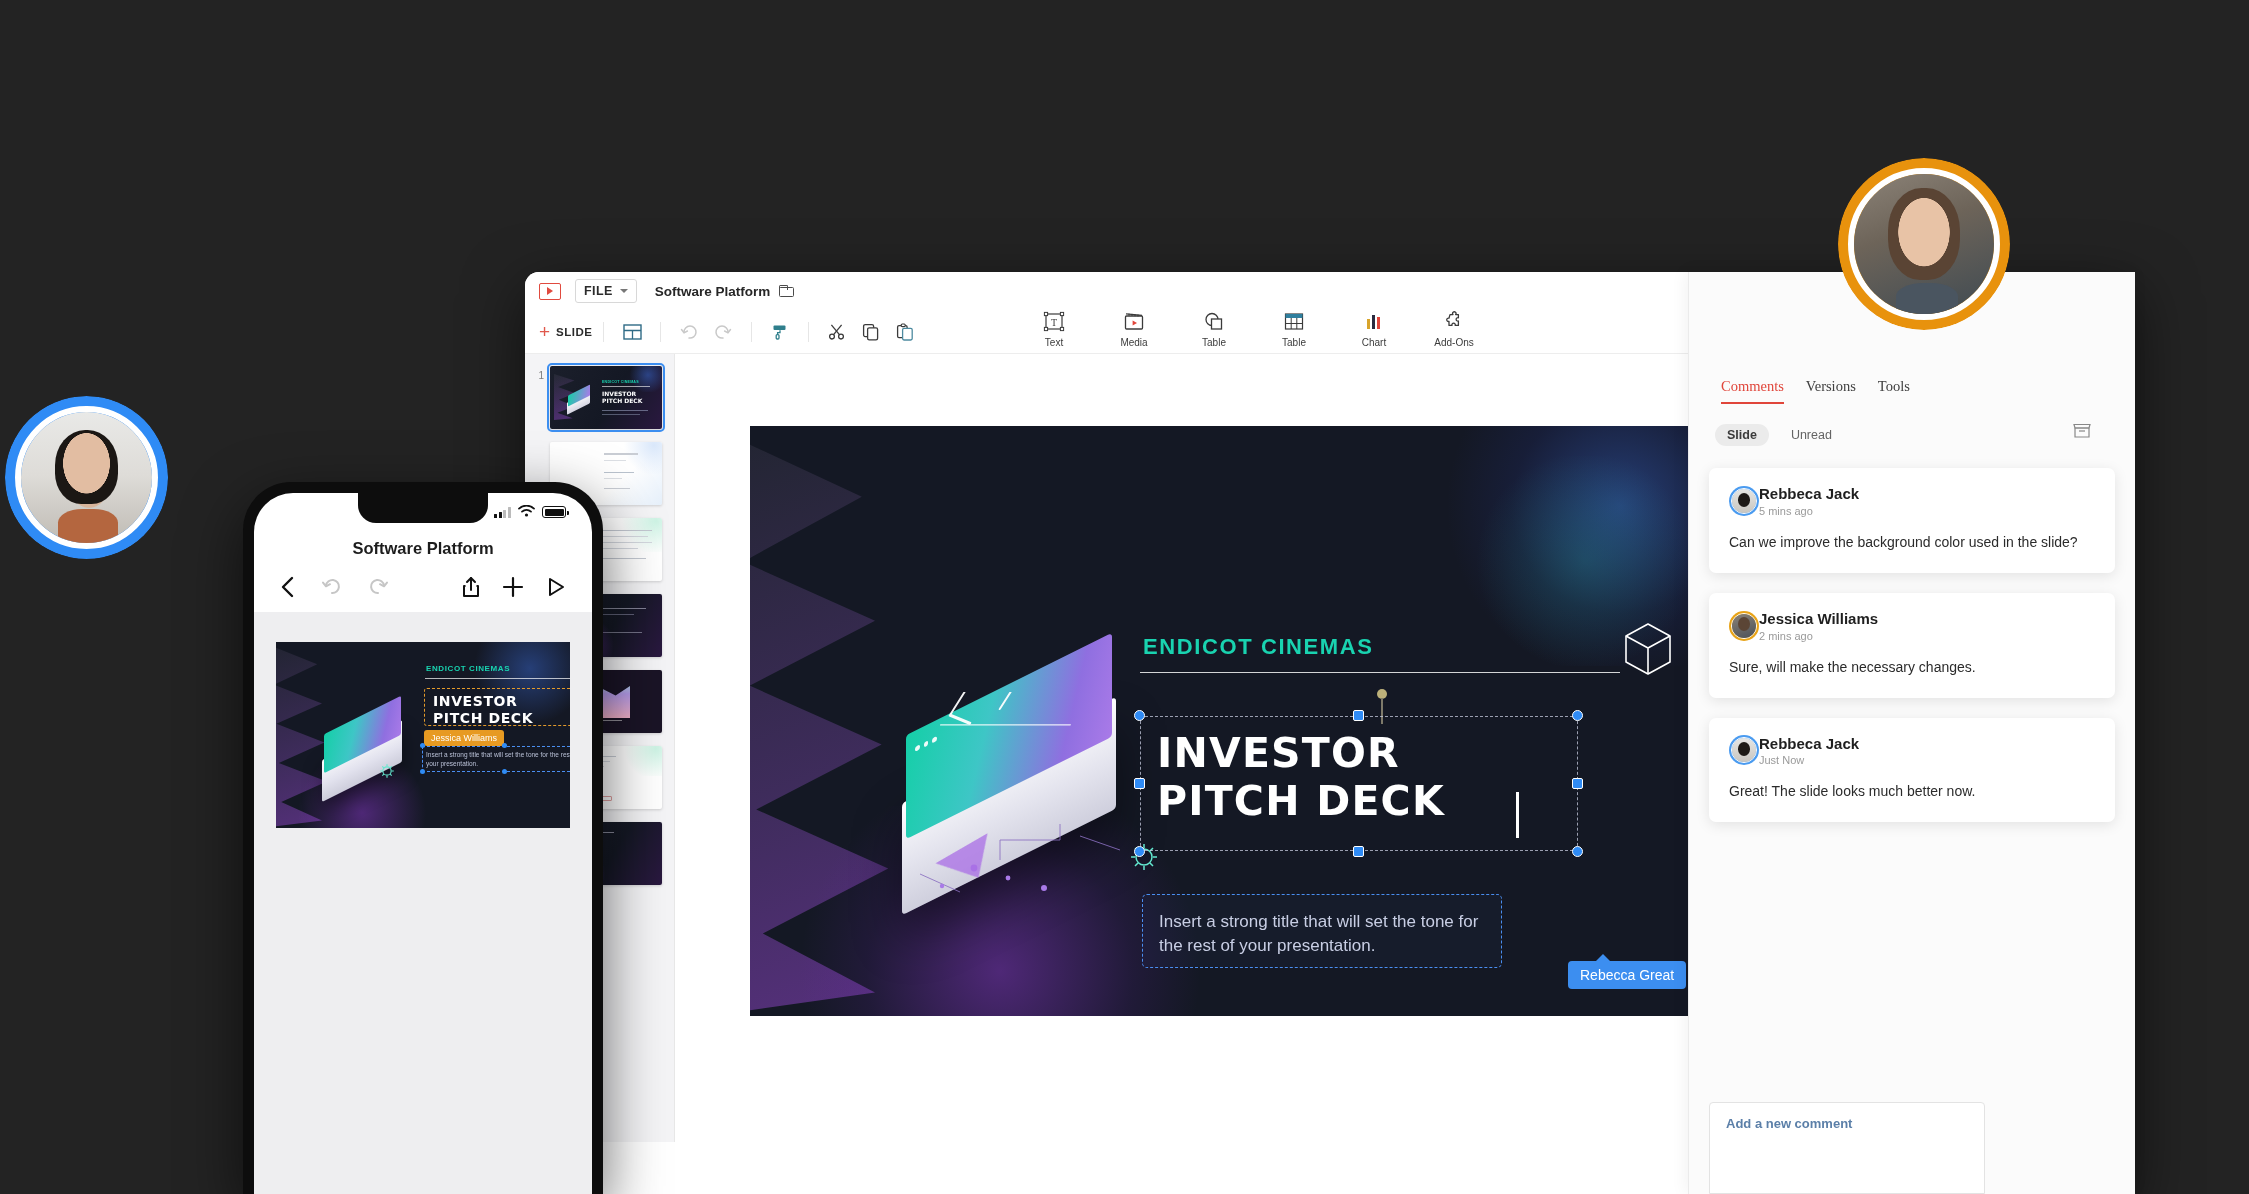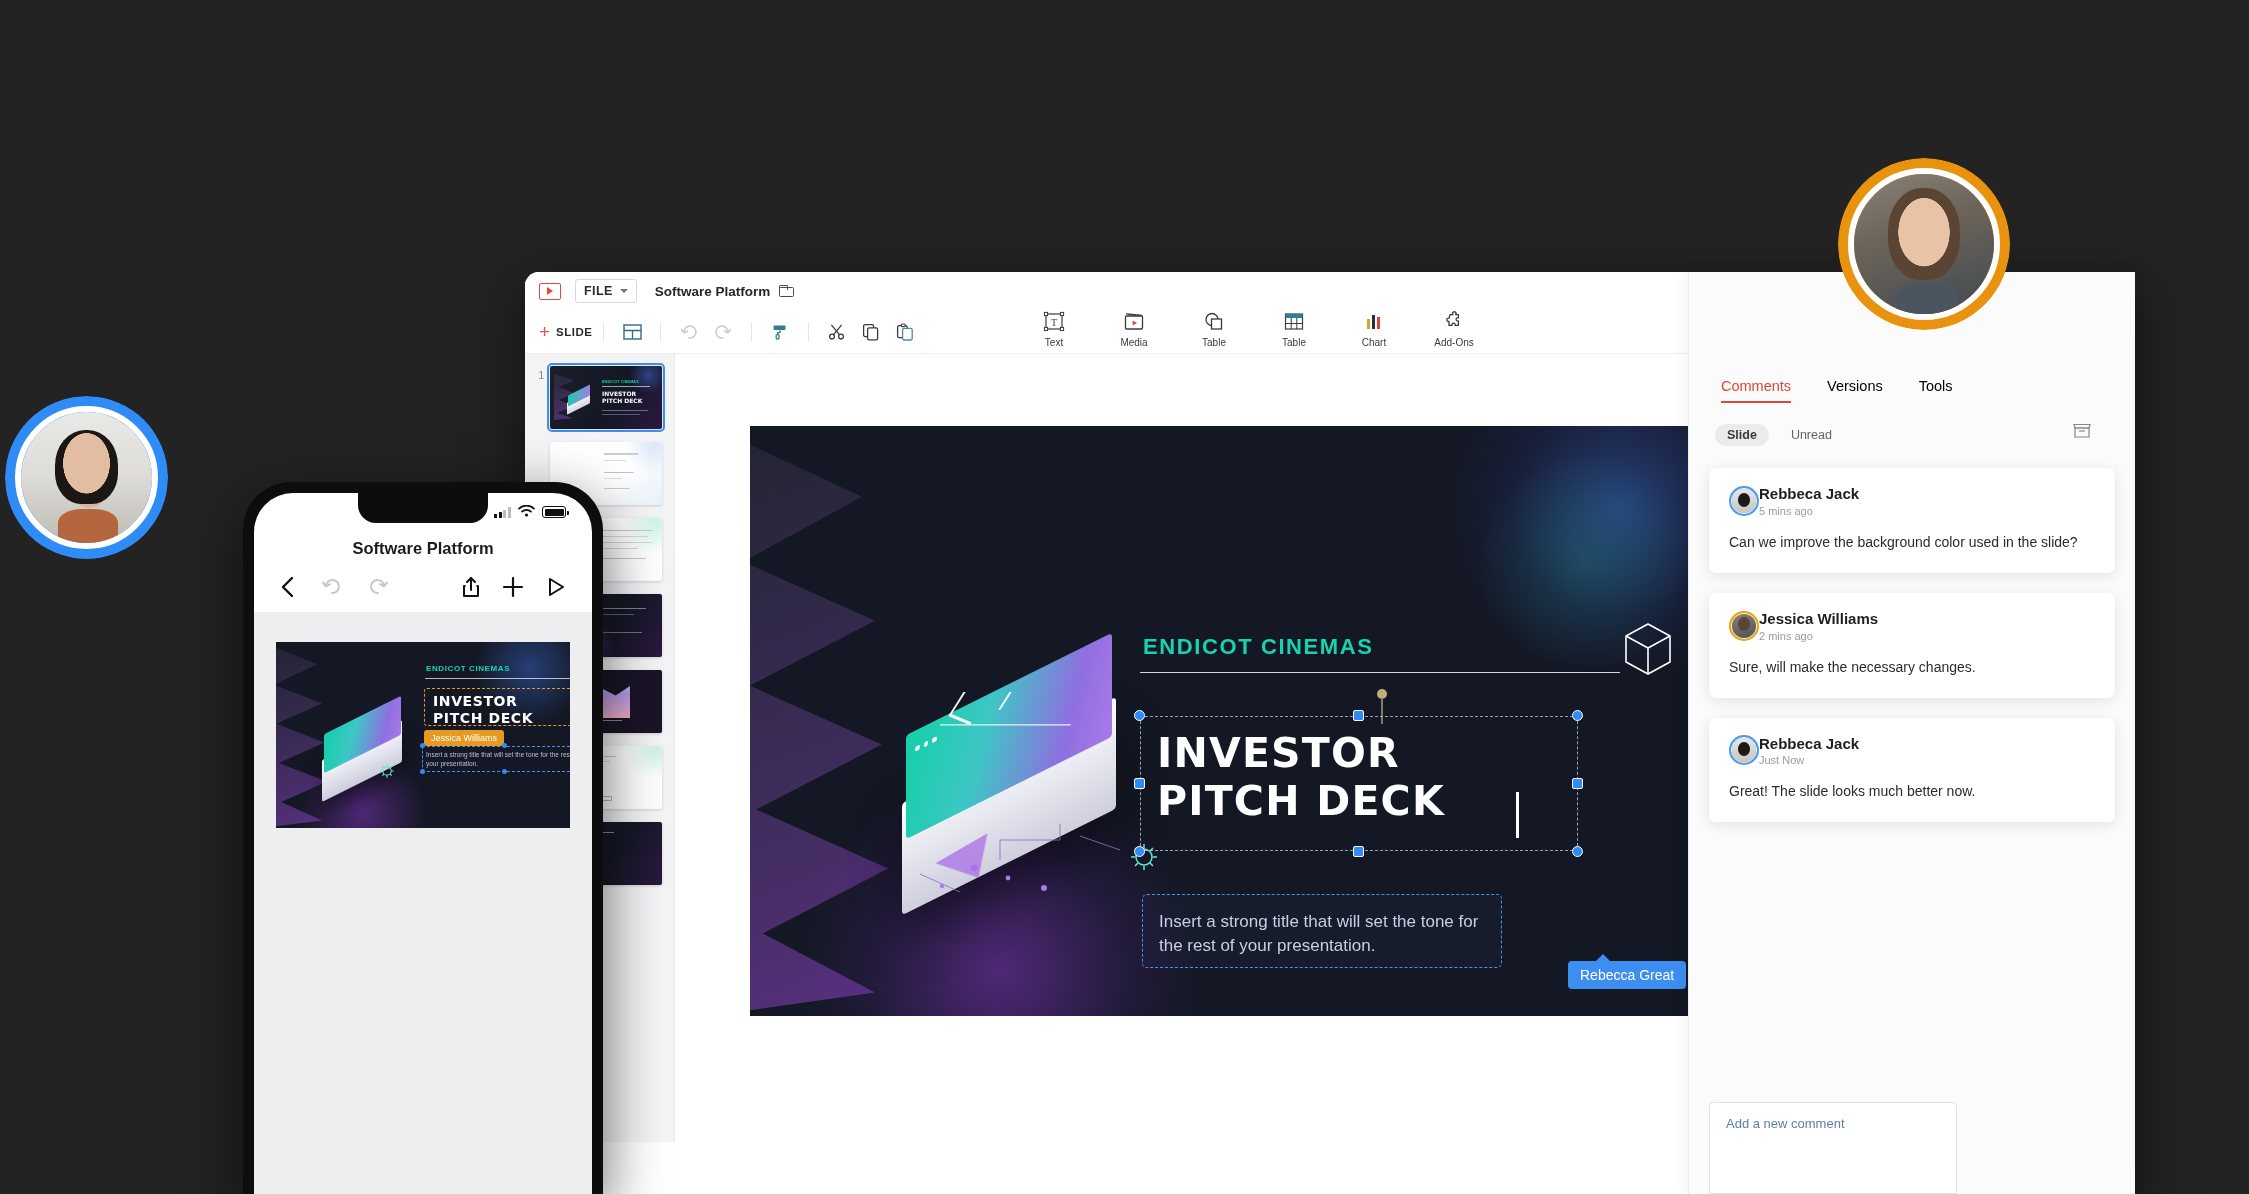--- a/index.html
+++ b/index.html
@@ -167,42 +167,42 @@
   .cursor-tag:before{content:"";position:absolute;left:28px;top:-7px;
               border-left:7px solid transparent;border-right:7px solid transparent;border-bottom:7px solid #3c8ef0;}
 
   
   #comments-panel{
     position:absolute;left:1688px;top:272px;width:447px;height:922px;
     background:#fbfbfb;border-left:1px solid #ebebeb;overflow:hidden;
     box-shadow:-2px 0 16px rgba(0,0,0,.06);
   }
   .cp-spacer{height:106px;}
-  .cp-tabs{display:flex;gap:36px;padding:0 32px;height:36px;align-items:flex-start;}
-  .cp-tab{font-size:14.5px;color:#000000;cursor:pointer;padding-bottom:7px;}
+  .cp-tabs{display:flex;gap:22px;padding:0 32px;height:36px;align-items:flex-start;font-family:Liberation Serif, serif;}
+  .cp-tab{font-size:14.5px;color:#404040;cursor:pointer;padding-bottom:7px;}
   .cp-tab.active{color:#e0453a;border-bottom:2.5px solid #e0453a;}
   .cp-filters{display:flex;align-items:center;gap:10px;padding:10px 32px 0 26px;position:relative;}
   .pill{font-size:12.5px;padding:4px 12px;border-radius:12px;color:#3b3b3b;cursor:pointer;font-weight:bold;}
   .pill.on{background:#ebebeb;}
   .pill.off{font-weight:normal;color:#646464;}
   .archive-ico{position:absolute;right:44px;top:8px;cursor:pointer;}
 
   .cmt{margin:0 20px 20px 20px;background:#fff;border-radius:7px;padding:17px 20px 20px 20px;
        box-shadow:0 3px 14px rgba(0,0,0,.10);}
   .cmt-head{display:flex;align-items:center;gap:0;}
   .av-ring{width:30px;height:30px;border-radius:50%;padding:2px;flex:none;}
   .av-ring.blue{background:#4a9bf0;}
   .av-ring.gold{background:#e8a317;}
   .av-inner{width:100%;height:100%;border-radius:50%;overflow:hidden;position:relative;border:1.5px solid #fff;}
   .cmt-name{font-size:15px;font-weight:bold;color:#1f1f1f;line-height:1.25;}
   .cmt-time{font-size:11px;color:#9a9a9a;margin-top:1px;}
   .cmt-body{font-size:14px;color:#2b2b2b;line-height:1.5;margin-top:15px;}
 
-  .new-cmt{position:absolute;left:20px;bottom:0;width:248px;height:92px;background:#fff;
-           border:1px solid #e3e3e3;border-radius:4px 4px 0 0;padding:13px 16px;}
+  .new-cmt{position:absolute;left:20px;bottom:0;width:276px;height:92px;background:#fff;
+           border:1px solid #e3e3e3;border-radius:4px 4px 0 0;padding:13px 16px;font-weight:bold;}
   .new-cmt-ph{font-size:13px;color:#5b7fa8;}
 
   
   #phone{
     position:absolute;left:243px;top:482px;width:360px;height:712px;
     background:#0d0d0d;border-radius:48px 48px 0 0;
     box-shadow:0 20px 60px rgba(0,0,0,.6);padding:11px 11px 0 11px;
   }
   .phone-screen{width:100%;height:100%;background:#fff;border-radius:39px 39px 0 0;overflow:hidden;position:relative;}
   .notch{position:absolute;left:50%;transform:translateX(-50%);top:0;width:130px;height:30px;background:#0d0d0d;border-radius:0 0 18px 18px;z-index:5;}

